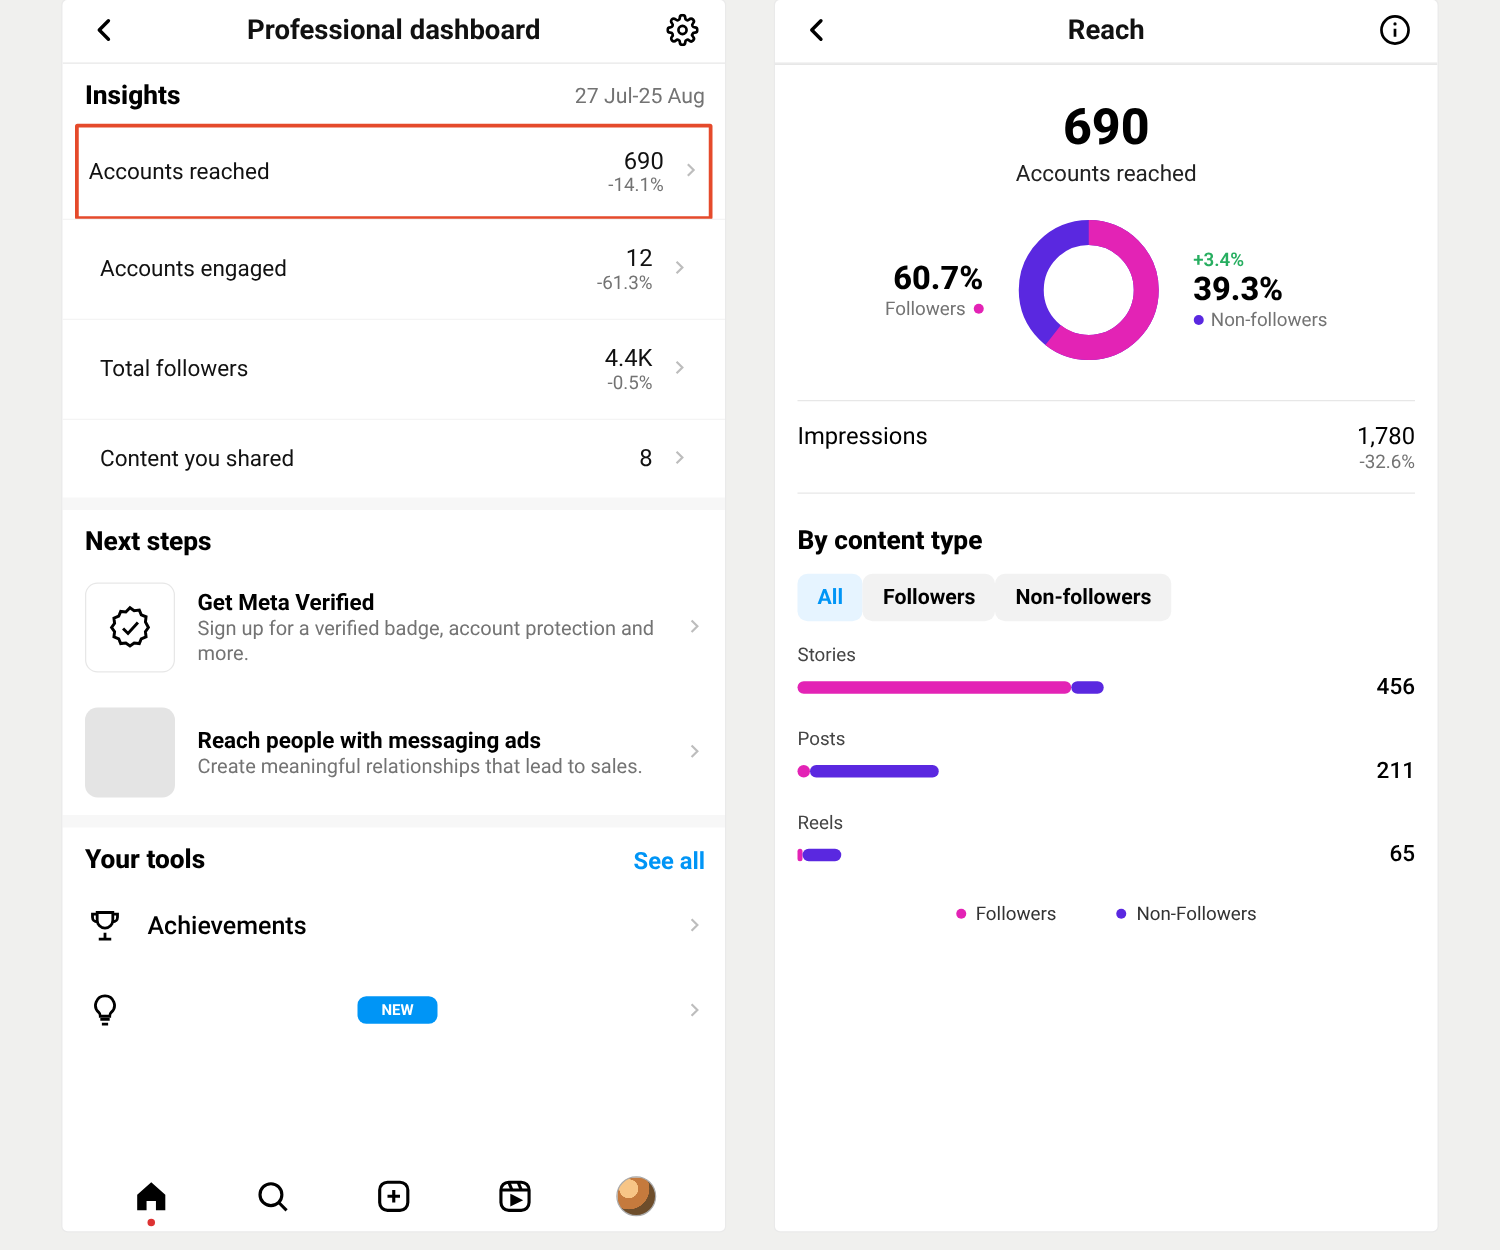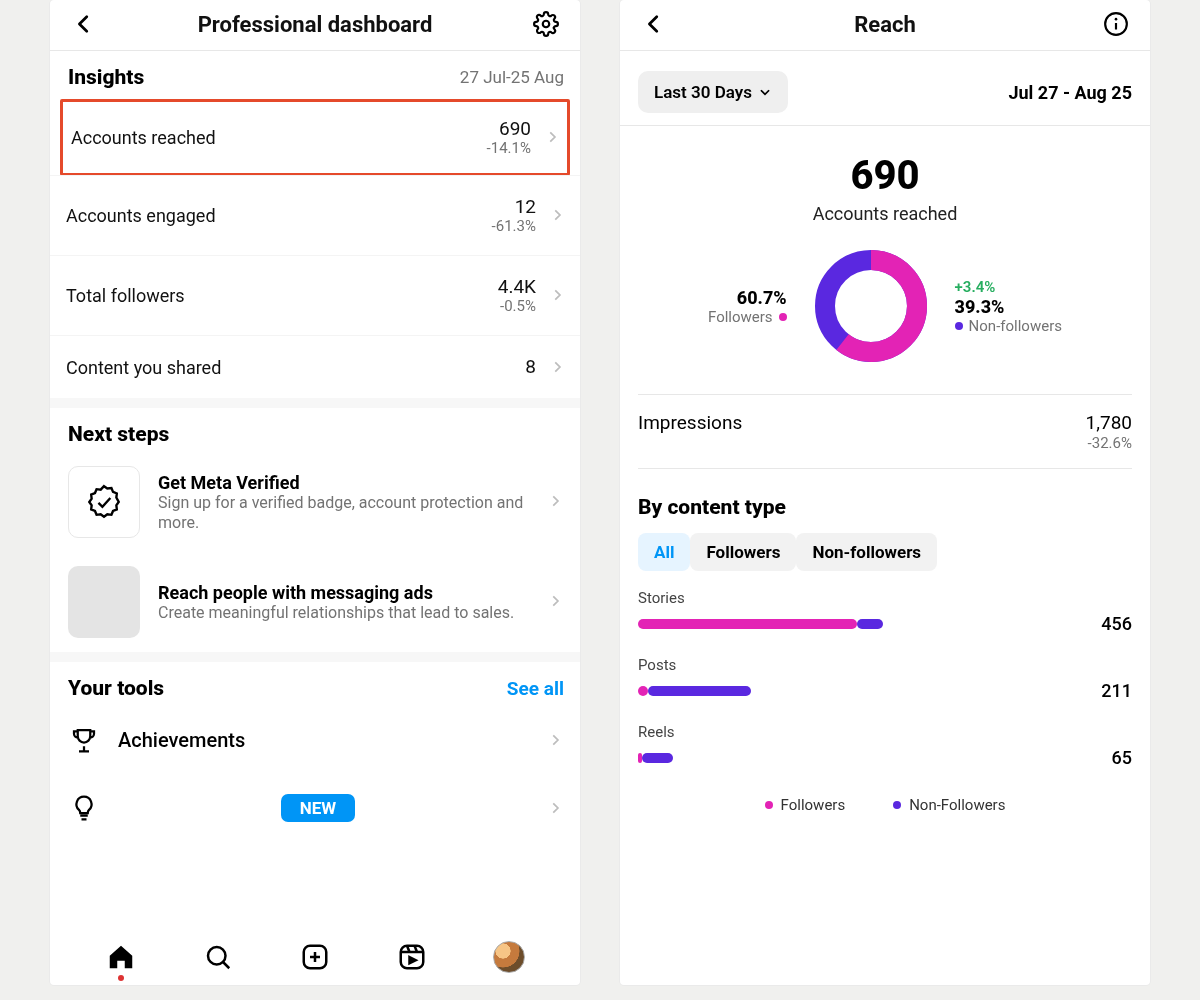--- a/index.html
+++ b/index.html
@@ -19,58 +19,58 @@
   .phone{flex:1;background:var(--panel);border-radius:4px;display:flex;flex-direction:column;overflow:hidden;box-shadow:0 0 0 1px #eaeaea;}
   
   .topbar{display:flex;align-items:center;justify-content:space-between;padding:8px 18px 10px 18px;border-bottom:1px solid var(--border);}
   .topbar .title{font-weight:700;font-size:22px;color:var(--text);}
   .iconbtn,.icon{display:inline-flex;align-items:center;justify-content:center;width:32px;height:32px;}
   .iconbtn{cursor:pointer;}
   
   .section-header{display:flex;justify-content:space-between;align-items:center;padding:14px 16px 6px 18px;}
   .section-header .h{font-weight:800;font-size:21px;}
   .section-header .daterange{color:var(--muted);font-size:17px;}
-  .row{display:flex;align-items:center;justify-content:space-between;padding:20px 16px;font-size:18px;color:var(--text);cursor:pointer;}
+  .row{display:flex;align-items:center;justify-content:space-between;padding:20px 30px;font-size:18px;color:var(--text);cursor:pointer;}
   .row + .row{border-top:1px solid #f4f4f4;}
   .row .left{font-weight:400;}
   .row .right{display:flex;align-items:center;gap:14px;}
   .row .vals{text-align:right;line-height:1.15;}
   .row .vals .v{font-size:19px;}
   .row .vals .d{font-size:15px;color:var(--muted);}
   .highlight{border:3px solid #e54a2b;margin:4px 10px -1px 10px;padding:16px 8px !important;border-radius:2px;background:#fff;}
   .divider{height:10px;background:var(--border);opacity:.35;}
   .thin-divider{height:1px;background:var(--border);}
   
   .card{display:flex;align-items:center;gap:18px;padding:14px 18px;cursor:pointer;}
   .card .thumb{width:72px;height:72px;border:1px solid var(--border);border-radius:10px;display:flex;align-items:center;justify-content:center;flex:none;}
   .card .thumb.gray{background:#e4e4e4;border:none;}
   .card .txt{flex:1;}
   .card .txt .t{font-weight:700;font-size:18px;}
   .card .txt .s{color:var(--muted);font-size:16px;line-height:1.25;}
   
   .tool{display:flex;align-items:center;gap:18px;padding:18px 18px;cursor:pointer;font-size:20px;justify-content:space-between;}
   .tool .lbl{flex:1;font-weight:500;}
-  .pill{background:var(--accent-blue);color:#fff;font-size:17px;font-weight:700;padding:4px 19px;border-radius:7px;}
+  .pill{background:var(--accent-blue);color:#fff;font-size:12px;font-weight:700;padding:4px 19px;border-radius:7px;}
   
   .nav{display:flex;align-items:center;justify-content:space-around;padding:14px 22px 8px 22px;margin-top:auto;}
   .nav .navbtn{cursor:pointer;width:40px;height:40px;display:flex;align-items:center;justify-content:center;position:relative;}
   .avatar{width:32px;height:32px;border-radius:50%;background:radial-gradient(circle at 30% 30%,#f7c586 0 25%,#c57a3d 26% 55%,#6d4d2b 56% 100%);border:1px solid #aaa;}
   .reddot{position:absolute;bottom:-4px;left:50%;transform:translateX(-50%);width:6px;height:6px;background:#d33;border-radius:50%;}
   
   .dr-bar{display:flex;align-items:center;justify-content:space-between;padding:20px 18px 12px 18px;}
   .dr-btn{display:inline-flex;align-items:center;gap:6px;background:#efefef;border-radius:10px;padding:11px 16px;font-weight:600;font-size:17px;cursor:pointer;}
   .dr-range{font-weight:700;font-size:18px;}
   .bignum{text-align:center;font-weight:800;font-size:40px;margin-top:26px;}
   .biglabel{text-align:center;font-size:18px;margin-top:4px;color:#222;}
   .donut-wrap{display:flex;align-items:center;justify-content:center;gap:24px;margin:22px 0 28px 0;}
   .donut{width:120px;height:120px;position:relative;flex:none;}
   .donut svg{transform:rotate(-90deg);}
   .donut-left{text-align:right;}
   .donut-right{text-align:left;}
-  .pct{font-weight:800;font-size:18px;}
+  .pct{font-weight:800;font-size:26px;}
   .lab{color:var(--muted);font-size:15px;display:flex;align-items:center;gap:6px;}
   .dot{width:8px;height:8px;border-radius:50%;display:inline-block;}
   .delta-pos{color:var(--green);font-size:15px;font-weight:600;}
   .metric-row{display:flex;justify-content:space-between;padding:16px 18px;}
   .metric-row .name{font-size:19px;}
   .metric-row .vals{text-align:right;}
   .metric-row .vals .v{font-size:19px;}
   .metric-row .vals .d{color:var(--muted);font-size:15px;}
   .subhead{font-weight:800;font-size:21px;padding:26px 18px 14px 18px;}
   .chips{display:flex;padding:0 18px 18px 18px;}
@@ -274,29 +274,20 @@
     <span class="title">Reach</span>
     <span class="iconbtn">
       <svg width="26" height="26" viewBox="0 0 24 24" fill="none" stroke="#000" stroke-width="2">
           <circle cx="12" cy="12" r="10"></circle>
           <line x1="12" y1="11" x2="12" y2="17"></line>
           <circle cx="12" cy="7.5" r="1.2" fill="#000" stroke="none"></circle>
         </svg>
     </span>
   </div>
 
-  <div class="dr-bar">
-    <span class="dr-btn">
-      <span>Last 30 Days</span>
-      <svg width="14" height="14" viewBox="0 0 24 24" fill="none" stroke="#000" stroke-width="3">
-          <polyline points="5 9 12 16 19 9"></polyline>
-        </svg>
-    </span>
-    <span class="dr-range">Jul 27 - Aug 25</span>
-  </div>
   <div class="thin-divider"></div>
 
   <div class="bignum">690</div>
   <div class="biglabel">Accounts reached</div>
 
   <div class="donut-wrap">
     <div class="donut-left">
       <div class="pct">60.7%</div>
       <div class="lab" style="justify-content:flex-end;">
           <span>Followers</span>

